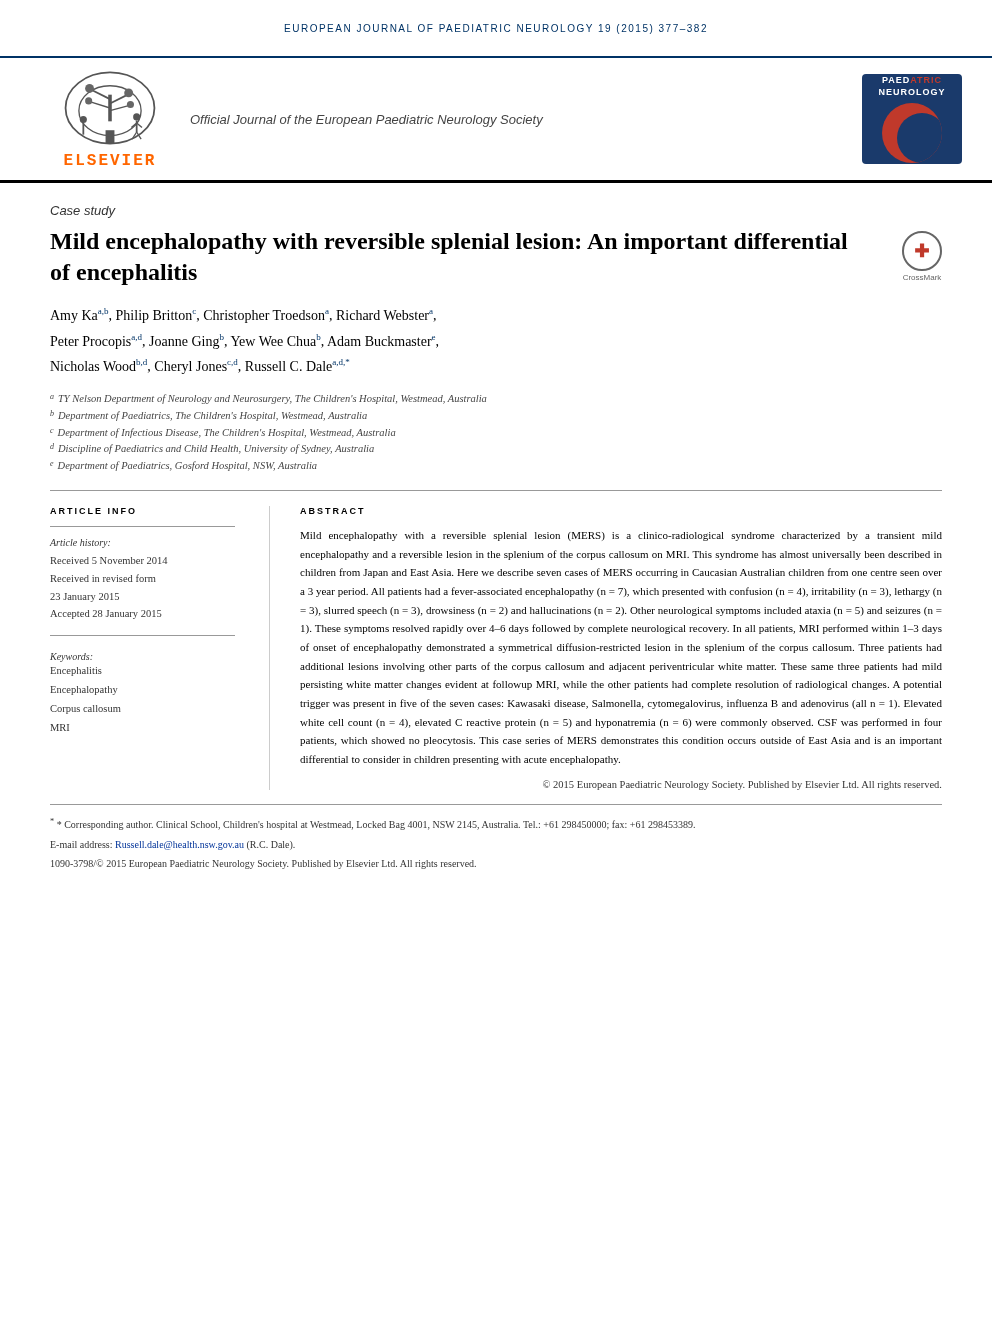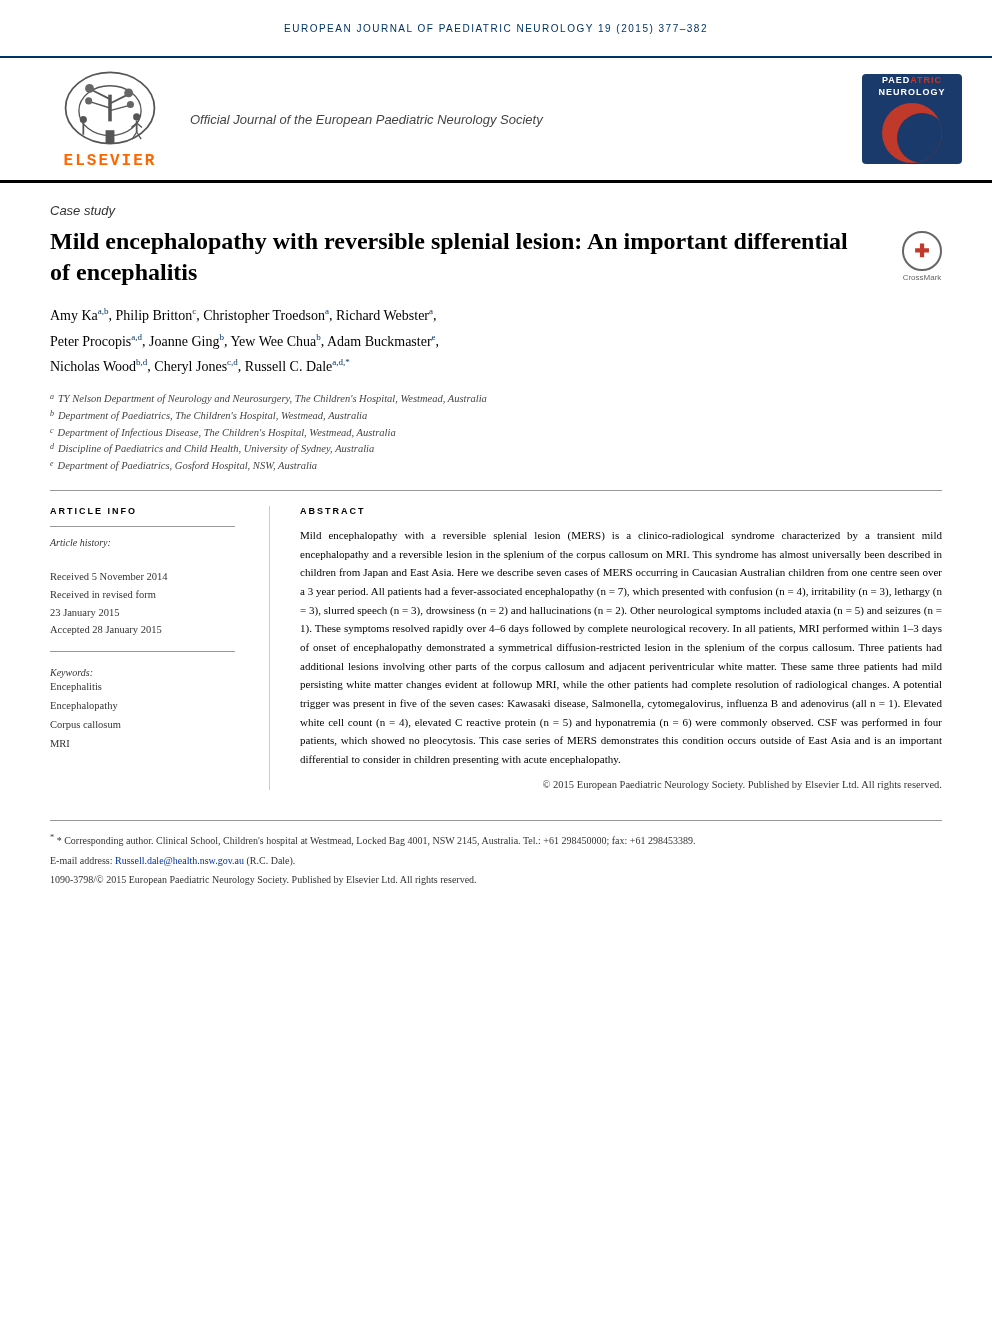--- a/index.html
+++ b/index.html
@@ -220,21 +220,21 @@
       letter-spacing: 2px;
       text-transform: uppercase;
       color: #000;
       margin-bottom: 10px;
       font-weight: bold;
     }
     .article-history-label {
       font-size: 10px;
       font-style: italic;
       color: #333;
-      margin-bottom: 20px;
+      margin-bottom: 4px;
     }
     .article-history-item {
       font-size: 10.5px;
       line-height: 1.7;
       color: #333;
     }
     .keywords-section {
       margin-top: 15px;
     }
     .keywords-label {
@@ -261,21 +261,21 @@
     }
     .abstract-copyright {
       font-size: 10.5px;
       text-align: right;
       margin-top: 10px;
       color: #333;
     }
 
     
     .footer-section {
-      margin-top: 30px;
+      margin-top: 14px;
       padding-top: 10px;
       border-top: 1px solid #999;
     }
     .footer-text {
       font-size: 10px;
       line-height: 1.7;
       color: #333;
     }
     .footer-text a, .footer-link {
       color: #003399;

